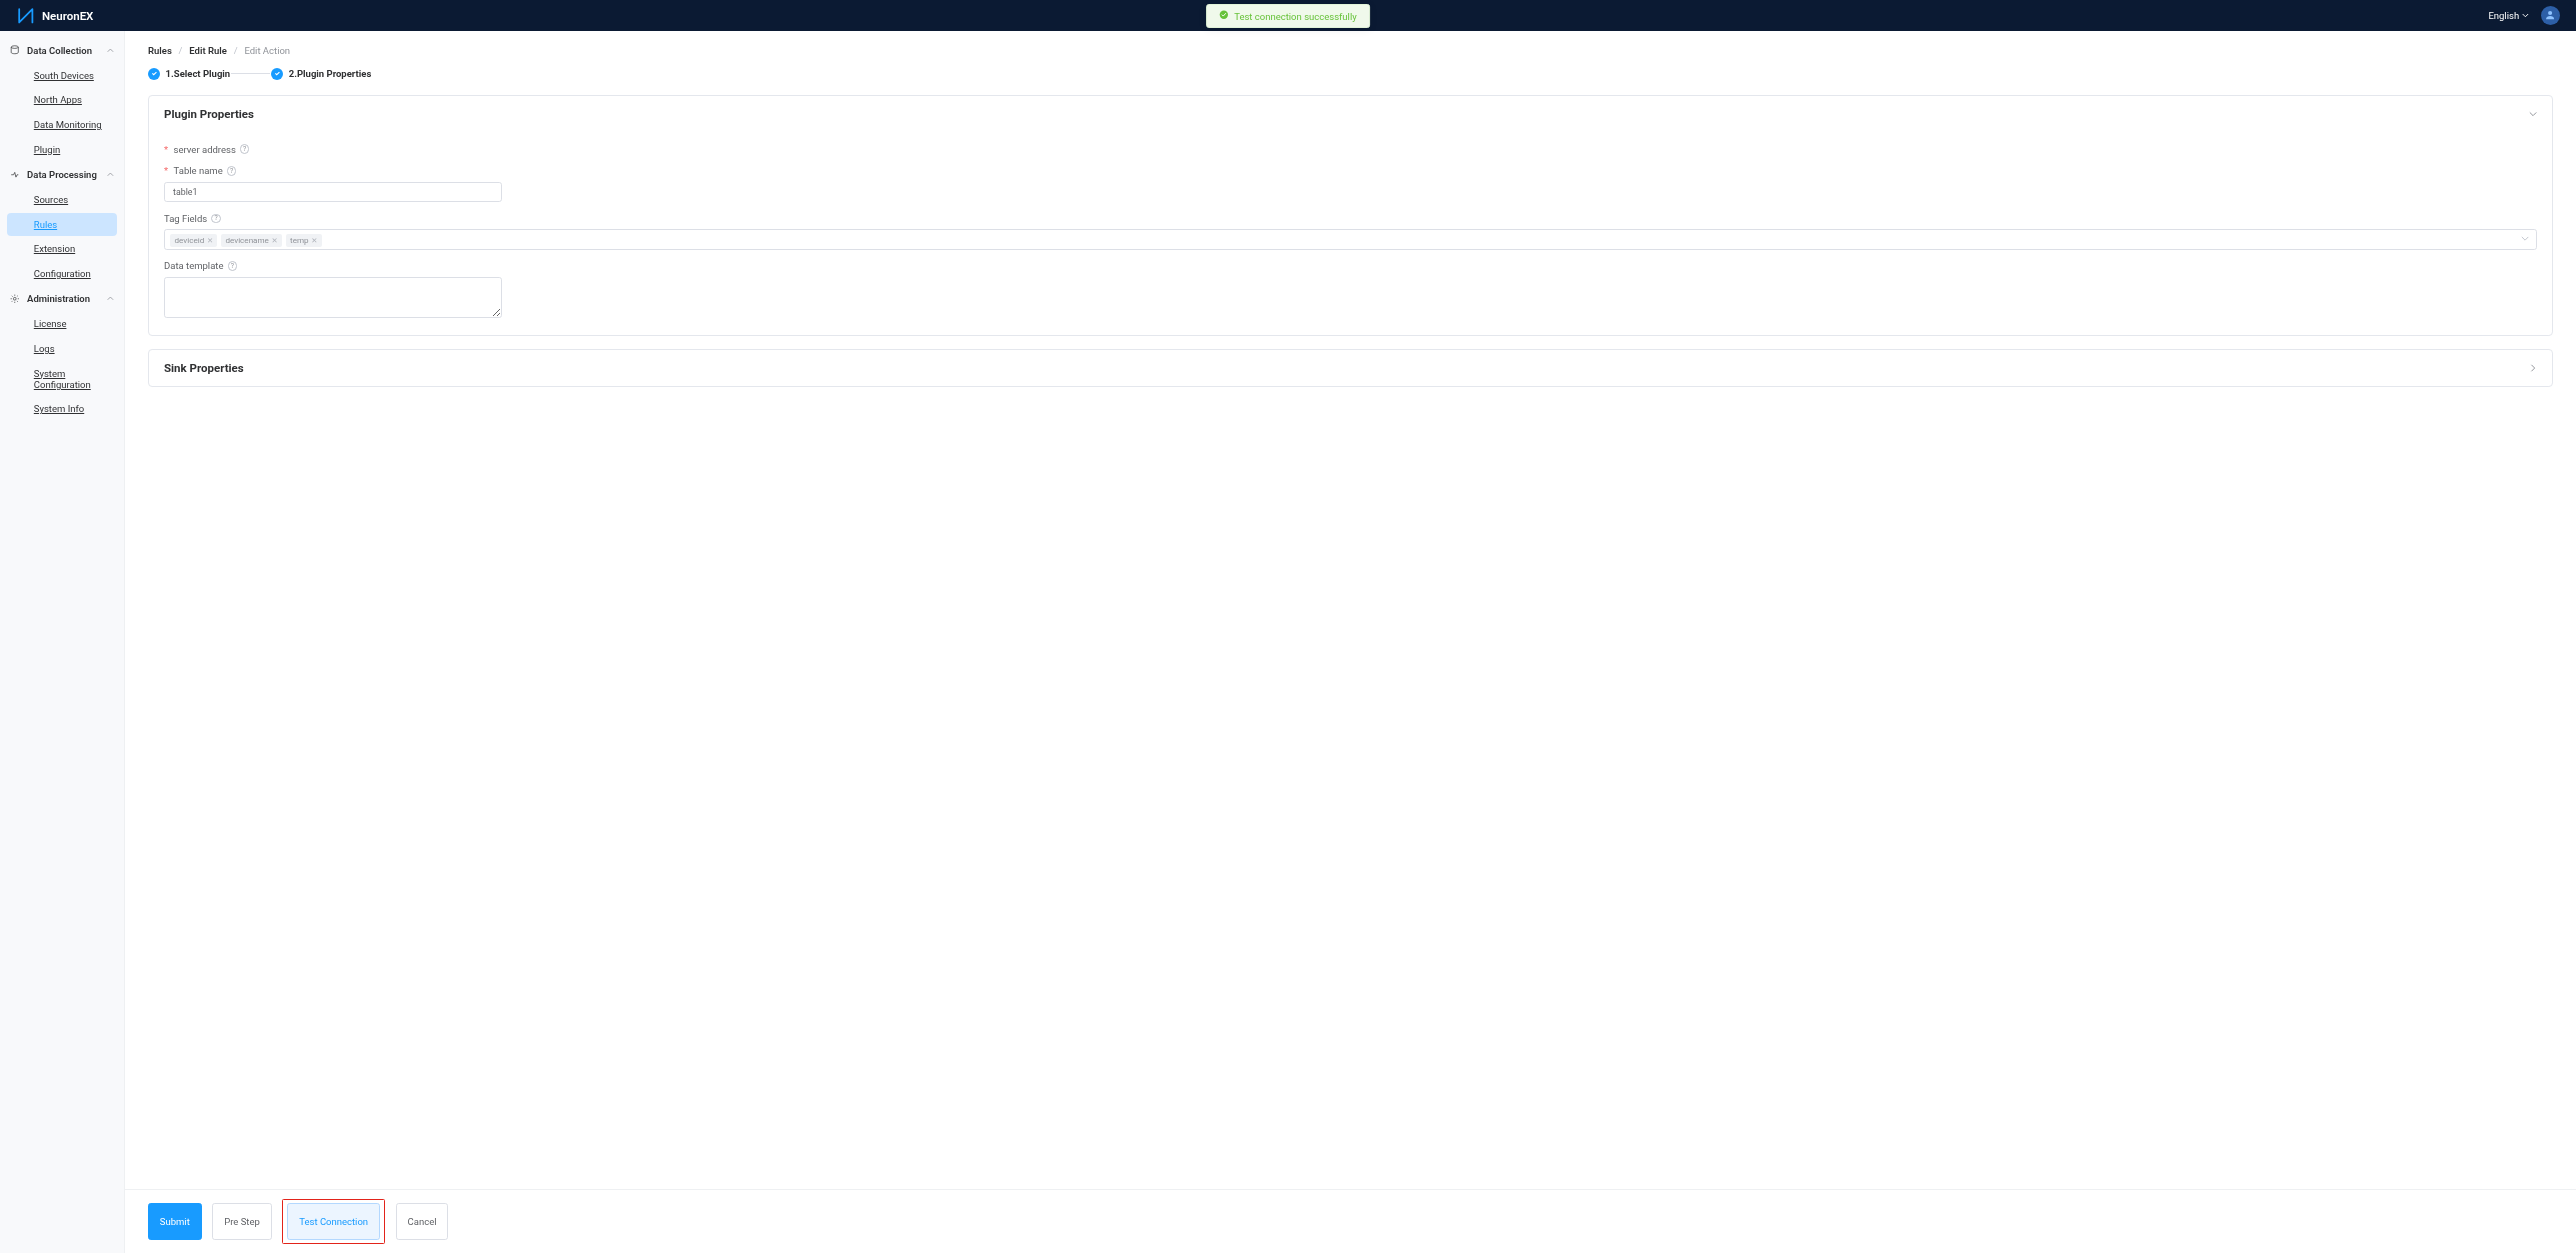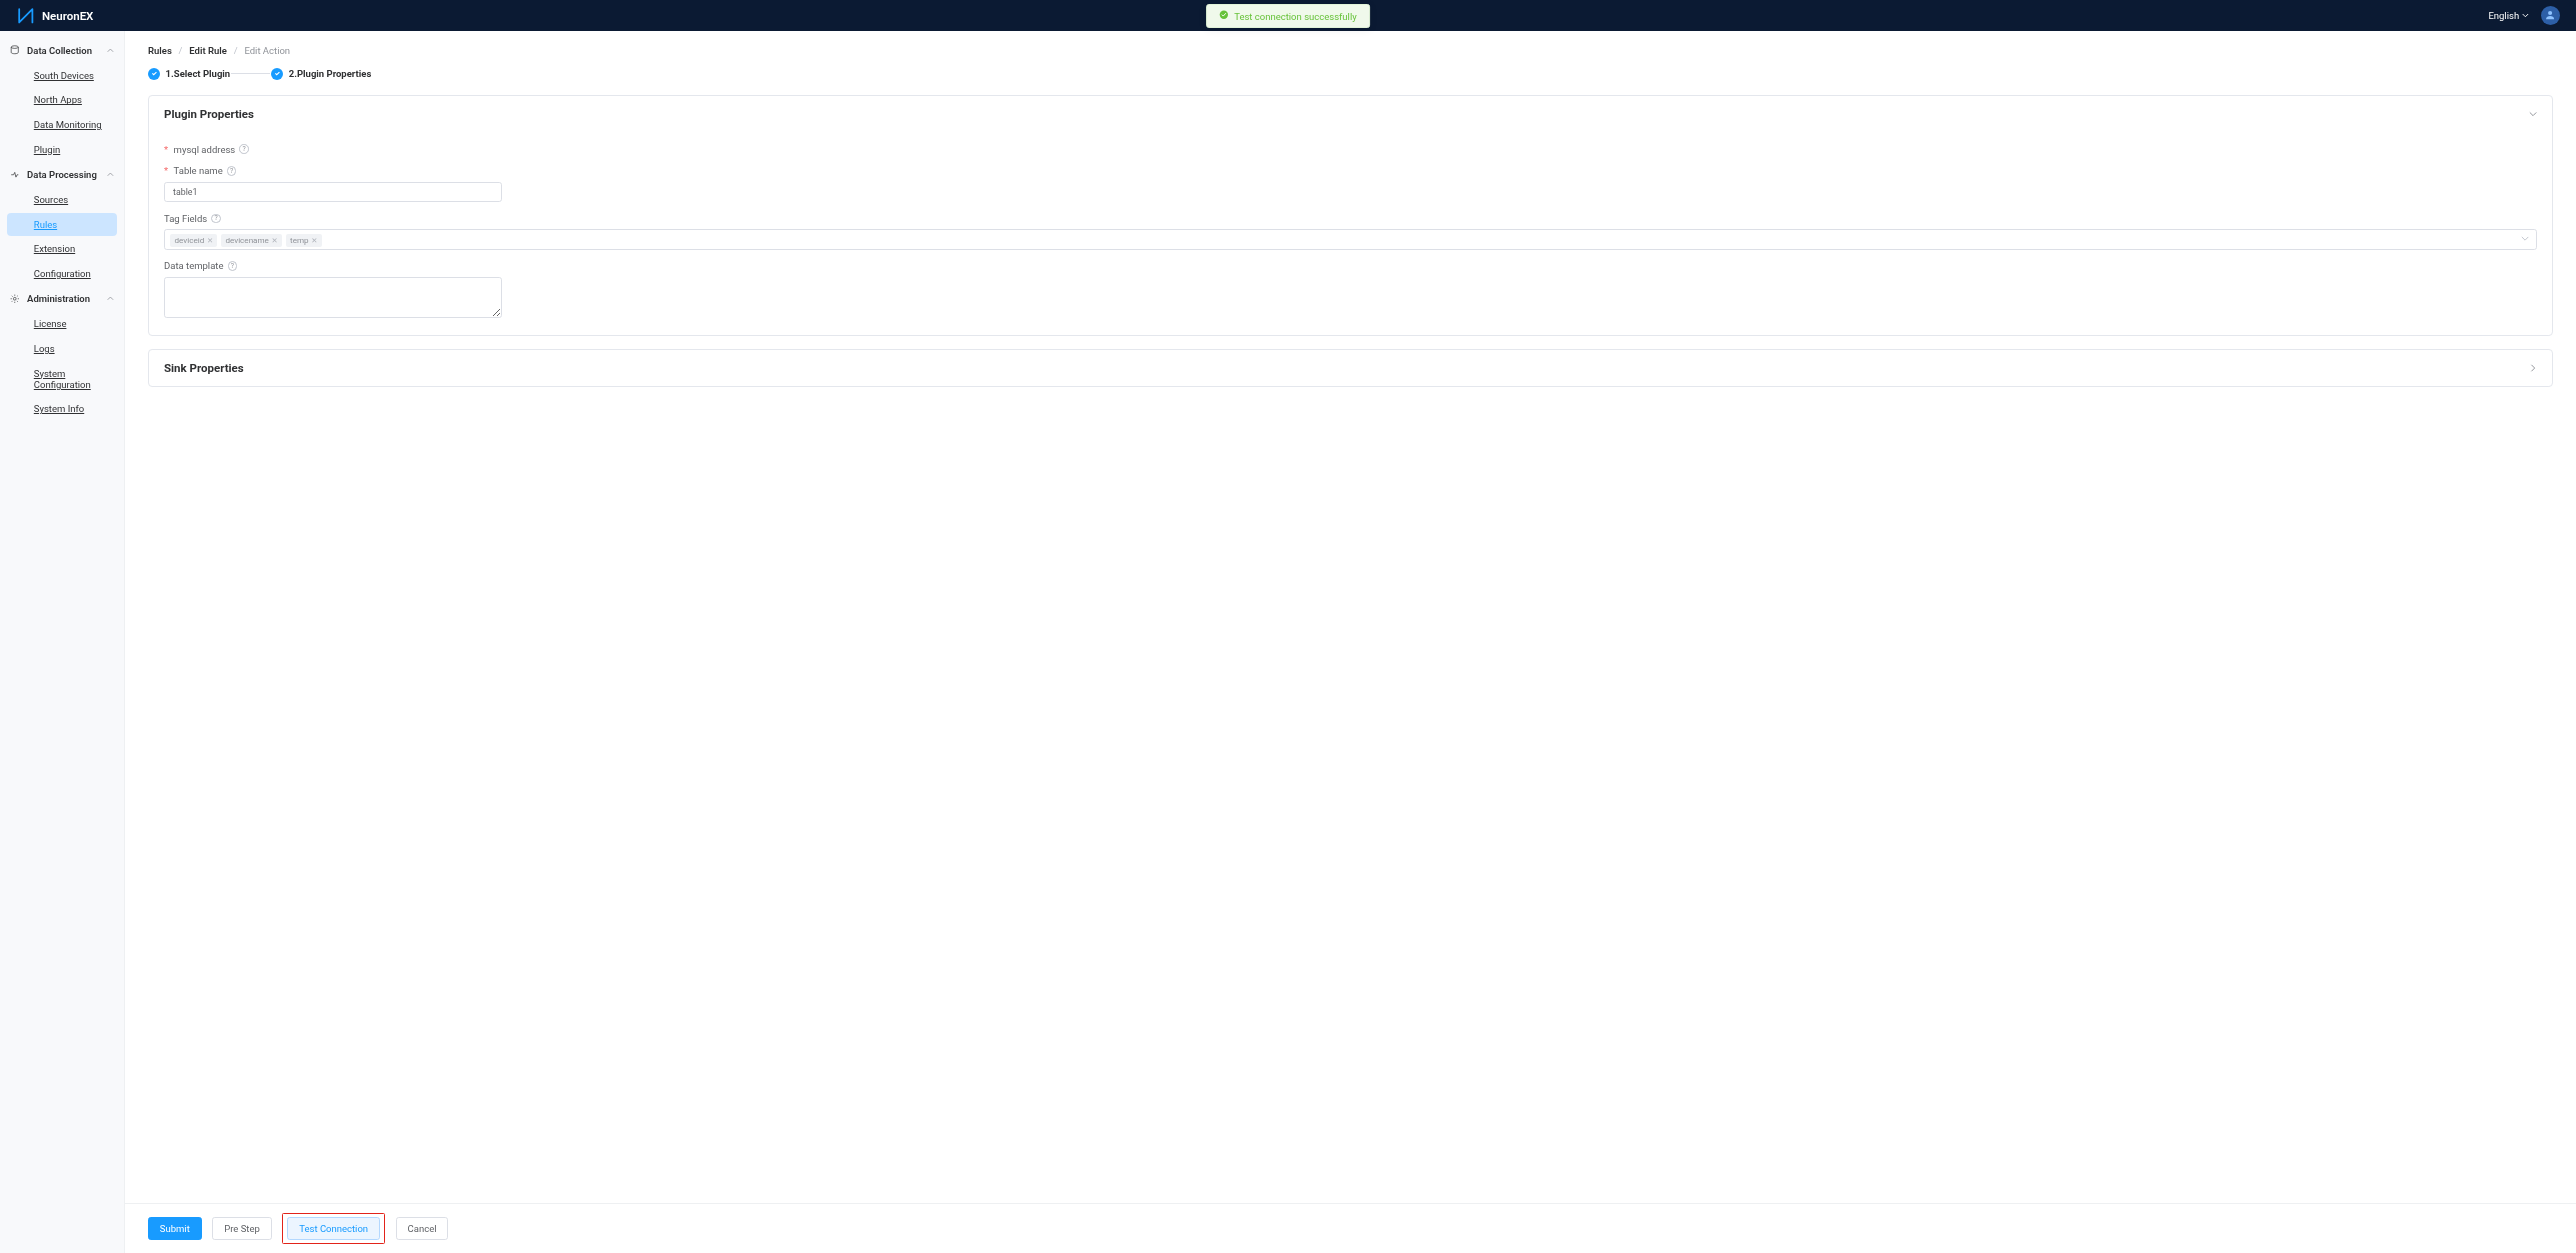--- a/index.html
+++ b/index.html
@@ -53,21 +53,21 @@
 .input { width:100%; height:20.3px; border:0.7px solid #dcdfe6; border-radius:2.7px; padding:0 8.1px; font-size:8.8px; color:#606266; outline:none; }
 .input.half { width:338px; }
 textarea.input { height:41px; padding:5.4px 8.1px; resize:both; width:338px; }
 
 .tagbox { width:100%; min-height:20.3px; border:0.7px solid #dcdfe6; border-radius:2.7px; padding:2px 20.3px 2px 5.4px; display:flex; align-items:flex-end; gap:4.1px; position:relative; }
 .tag { background:#f0f2f5; border-radius:2px; padding:1.4px 4.1px; font-size:8.1px; color:#909399; display:flex; align-items:center; gap:2.7px; }
 .tag .x { cursor:pointer; font-size:7.4px; color:#b0b4bb; }
 .tagbox .dd { position:absolute; right:6.8px; top:50%; transform:translateY(-50%); color:#c0c4cc; }
 
 
-.btn { height:23px; padding:0 10.8px; border:0.7px solid #dcdfe6; background:#fff; border-radius:2.7px; font-size:9.5px; color:#606266; cursor:pointer; display:inline-flex; align-items:center; }
+.btn { height:37px; padding:0 10.8px; border:0.7px solid #dcdfe6; background:#fff; border-radius:2.7px; font-size:9.5px; color:#606266; cursor:pointer; display:inline-flex; align-items:center; }
 .btn.primary { background:#189bff; border-color:#189bff; color:#fff; }
 .btn.highlight { color:#189bff; border-color:#b3d8ff; background:#ecf5ff; }
 .red-box { border:1.4px solid #e2231a; padding:2.7px 4.1px; border-radius:1.4px; display:inline-flex; }
 
 </style>
 </head>
 <body>
 
 <div class="topbar">
   <div class="logo">
@@ -201,21 +201,21 @@
         <div class="panel-hdr">
           <span>Plugin Properties</span>
           <span class="chev"><svg width="8.1" height="8.1" viewBox="0 0 10 10">
                 <path d="M1 3l4 4 4-4" stroke="#909399" stroke-width="1.2" fill="none"></path>
               </svg></span>
         </div>
         <div class="panel-body">
 
           <div class="field">
             <div class="field-label req">
-              <span>mysql address</span>
+              <span>server address</span>
               <span class="help-ic">?</span>
             </div>
           </div>
 
           <div class="field">
             <div class="field-label req">
               <span>Table name</span>
               <span class="help-ic">?</span>
             </div>
             <input class="input half" value="table1" style="">

